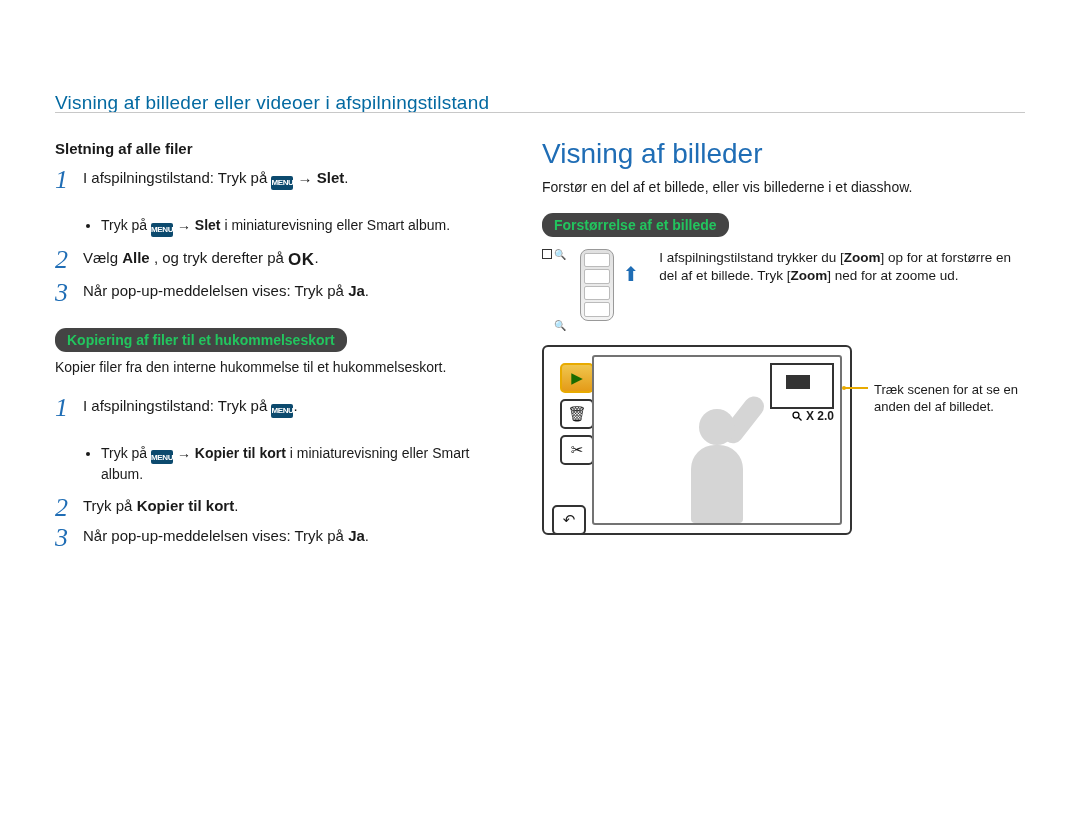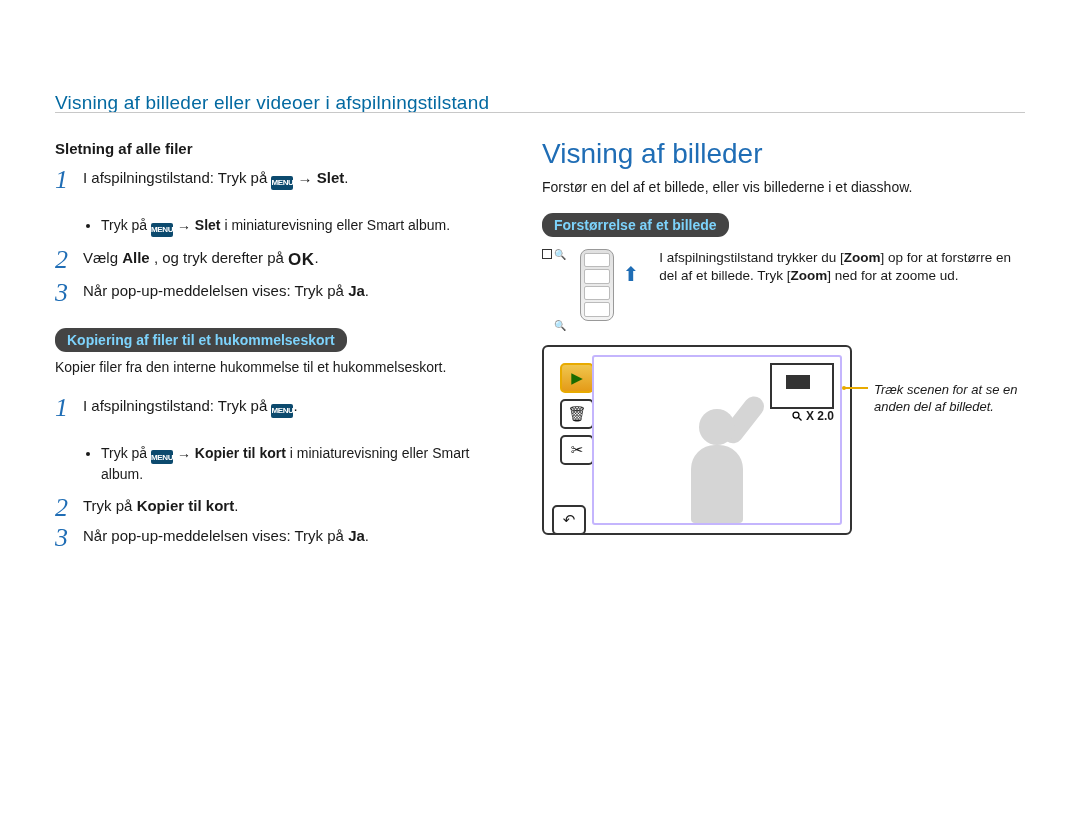--- a/index.html
+++ b/index.html
@@ -50,21 +50,21 @@
   }
   .h-blue {
     color: #1f6db5;
     font-size: 28px;
     font-weight: 300;
     margin: -2px 0 8px 0;
   }
   .pill {
     display: inline-block;
     background: #444;
-    color: #7dd3fc;
+    color: #22c55e;
     font-size: 14px;
     font-weight: 600;
     padding: 4px 12px;
     border-radius: 11px;
     margin: 2px 0 6px 0;
   }
 
   ol.steps {
     list-style: none;
     margin: 6px 0 20px 0;
@@ -175,21 +175,21 @@
     height: 190px;
     border: 2px solid #333;
     border-radius: 6px;
     background: #fff;
     box-sizing: border-box;
     overflow: hidden;
   }
   .screen-inner {
     position: absolute;
     left: 48px; top: 8px; right: 8px; bottom: 8px;
-    border: 2px solid #c4b5fd;
+    border: 2px solid #737373;
     border-radius: 3px;
     overflow: hidden;
   }
   .silhouette {
     position: absolute;
     left: 55px; bottom: 0;
     width: 130px; height: 140px;
   }
   .sil-body { position:absolute; left:42px; bottom:0; width:52px; height:78px; background:#d5d5d5; border-radius:24px 24px 4px 4px; }
   .sil-head { position:absolute; left:50px; bottom:78px; width:36px; height:36px; background:#d5d5d5; border-radius:50%; }
@@ -234,21 +234,20 @@
   .tool-btn.back { position:absolute; left:0; top:150px; }
   .toolbar-wrap { position:absolute; left:8px; top:8px; height:174px; }
 
   .callout {
     font-size: 13px;
     line-height: 1.35;
     position: relative;
     padding-left: 12px;
     margin-top: 36px;
     width: 150px;
-    font-style: italic;
   }
   .callout .lead {
     position: absolute;
     left: -18px; top: 6px;
     width: 24px; height: 0;
     border-top: 2px solid #e8aa00;
   }
   .callout .lead::after {
     content:'';
     position:absolute; left:-2px; top:-3px;

